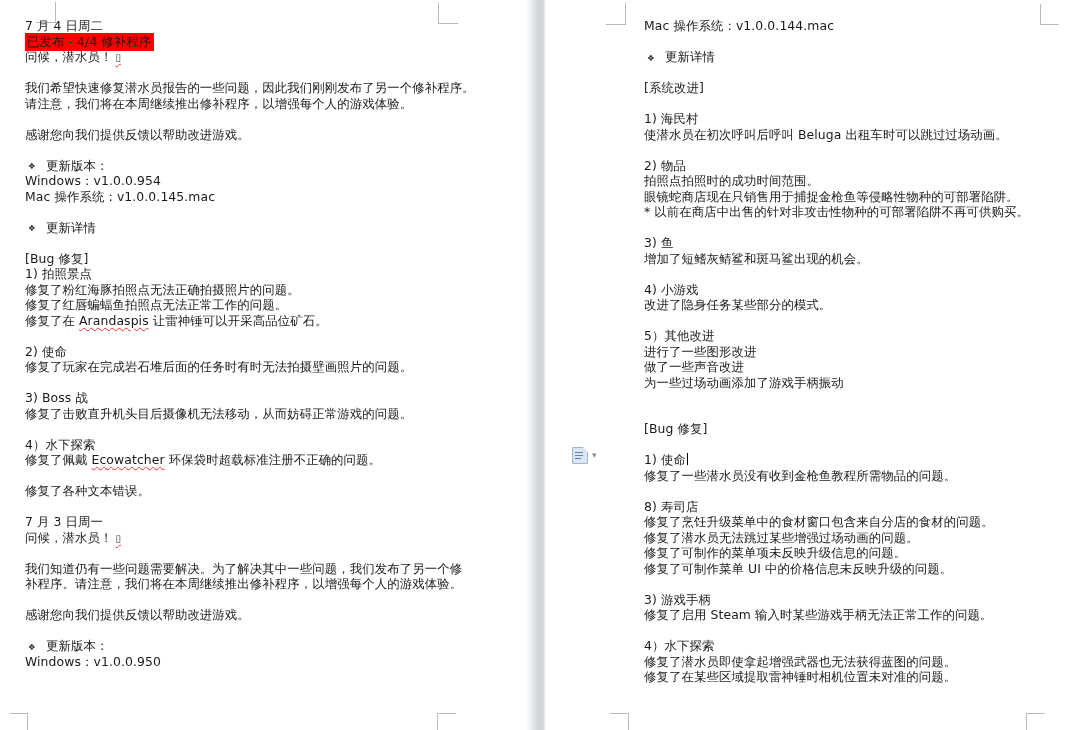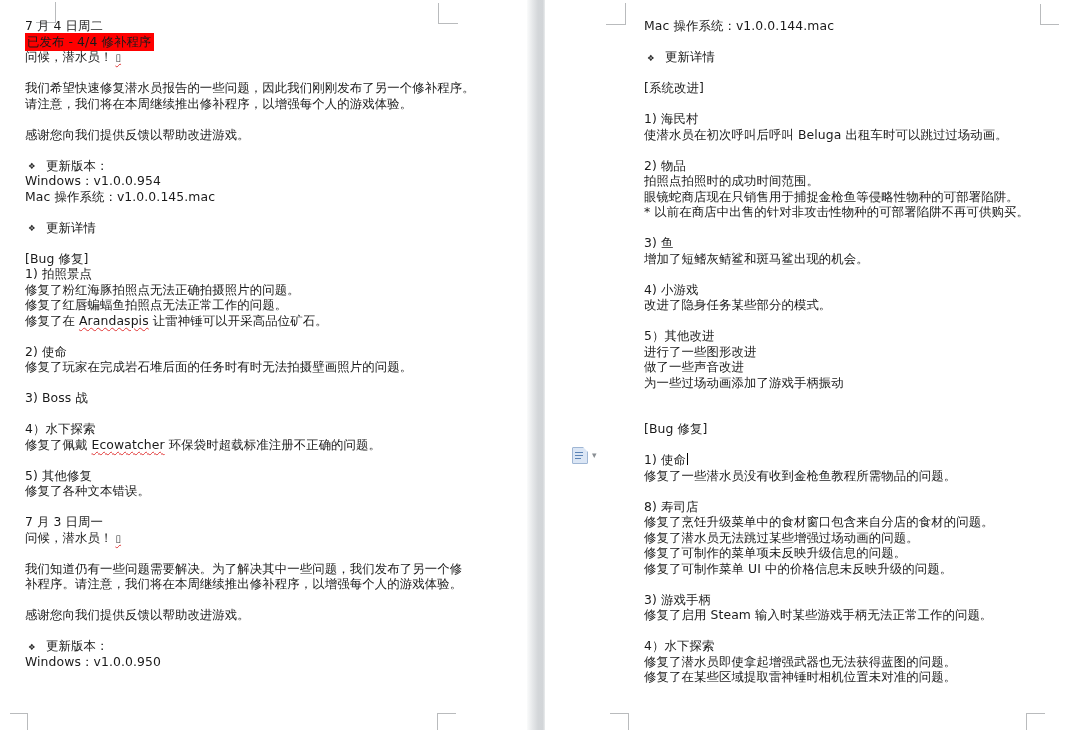--- a/index.html
+++ b/index.html
@@ -102,25 +102,25 @@
       <div class="line"><span class="txt">[Bug 修复]</span></div>
       <div class="line"><span class="txt">1) 拍照景点</span></div>
       <div class="line"><span class="txt">修复了粉红海豚拍照点无法正确拍摄照片的问题。</span></div>
       <div class="line"><span class="txt">修复了红唇蝙蝠鱼拍照点无法正常工作的问题。</span></div>
       <div class="line"><span class="txt">修复了在 </span><span class="err">Arandaspis</span><span class="txt"> 让雷神锤可以开采高品位矿石。</span></div>
       <div class="line"></div>
       <div class="line"><span class="txt">2) 使命</span></div>
       <div class="line"><span class="txt">修复了玩家在完成岩石堆后面的任务时有时无法拍摄壁画照片的问题。</span></div>
       <div class="line"></div>
       <div class="line"><span class="txt">3) Boss 战</span></div>
+      <div class="line"><span class="txt">修复了击败直升机头目后摄像机无法移动，从而妨碍正常游戏的问题。</span></div>
       <div class="line"></div>
       <div class="line"><span class="txt">4）水下探索</span></div>
       <div class="line"><span class="txt">修复了佩戴 </span><span class="err">Ecowatcher</span><span class="txt"> 环保袋时超载标准注册不正确的问题。</span></div>
       <div class="line"></div>
-      <div class="line"><span class="txt">5) 其他修复</span></div>
       <div class="line"><span class="txt">修复了各种文本错误。</span></div>
       <div class="line"></div>
       <div class="line"><span class="txt">7 月 3 日周一</span></div>
       <div class="line"><span class="txt">问候，潜水员！</span><span class="tofu">▯</span></div>
       <div class="line"></div>
       <div class="line"><span class="txt">我们知道仍有一些问题需要解决。为了解决其中一些问题，我们发布了另一个修</span></div>
       <div class="line"><span class="txt">补程序。请注意，我们将在本周继续推出修补程序，以增强每个人的游戏体验。</span></div>
       <div class="line"></div>
       <div class="line"><span class="txt">感谢您向我们提供反馈以帮助改进游戏。</span></div>
       <div class="line"></div>

